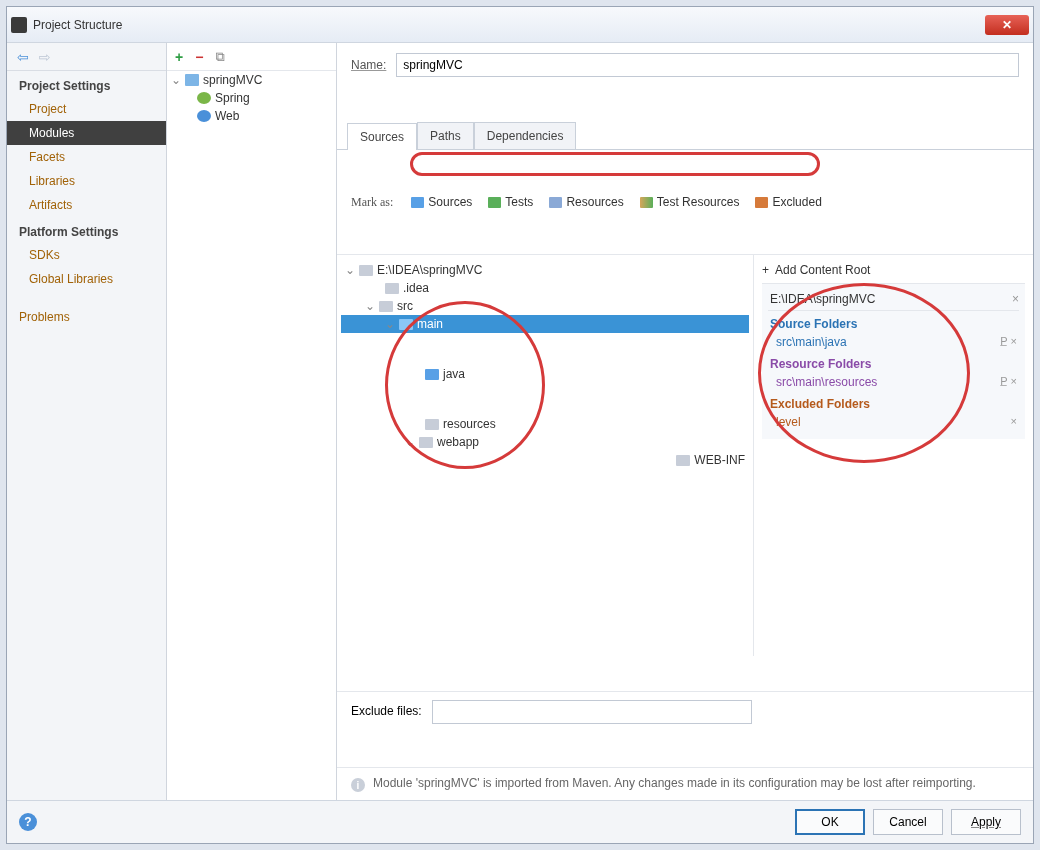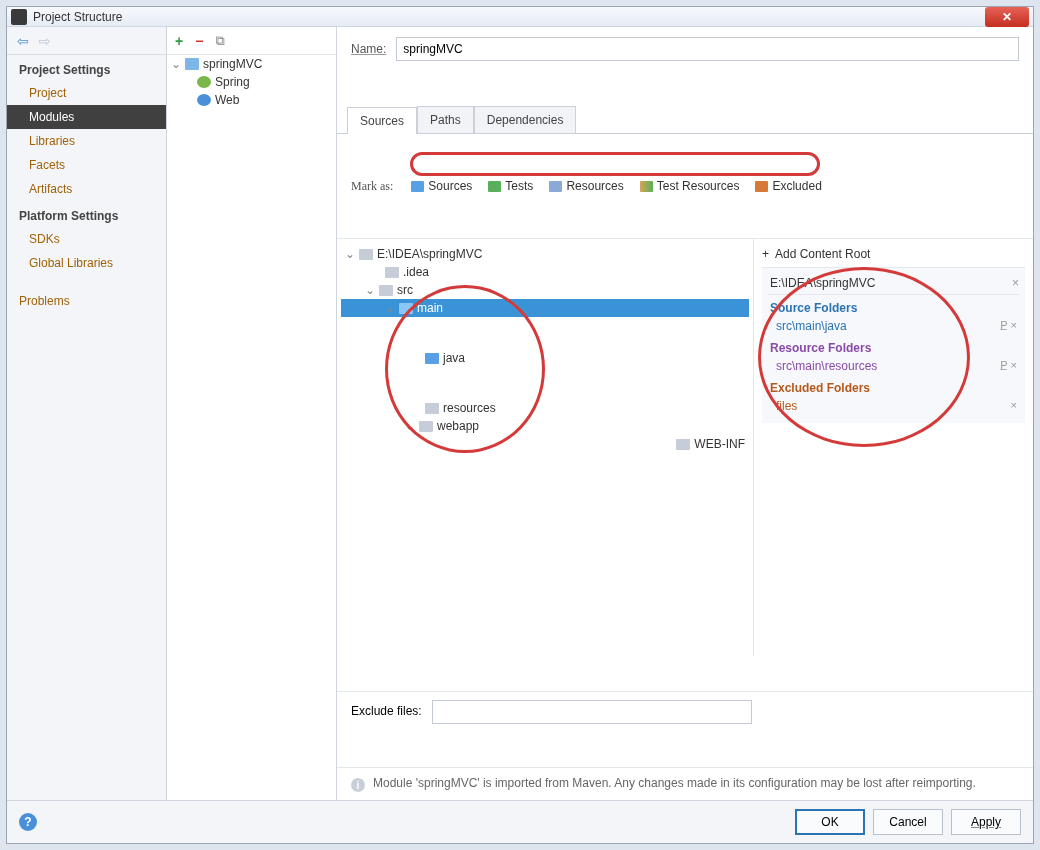--- a/index.html
+++ b/index.html
@@ -1,18 +1,18 @@
 <!DOCTYPE html>
 <html><head>
 <meta charset="utf-8">
 <style>
 * { box-sizing: border-box; margin: 0; padding: 0; font-family: "Segoe UI", Tahoma, sans-serif; font-size: 12px; }
 body { background: #dfe5ee; padding: 6px; }
 .window { background: #fff; border: 1px solid #9aa5b5; height: 838px; display: flex; flex-direction: column; }
-.titlebar { display: flex; align-items: center; height: 20px; background: linear-gradient(#f7f9fc,#e6ecf5); border-bottom: 1px solid #cfd6e0; padding: 0 4px; }
+.titlebar { display: flex; align-items: center; height: 36px; background: linear-gradient(#f7f9fc,#e6ecf5); border-bottom: 1px solid #cfd6e0; padding: 0 4px; }
 .titlebar .icon { width: 16px; height: 16px; background:#3a3a3a; border-radius:2px; margin-right:6px; display:inline-block; }
 .titlebar .title { color:#333; }
 .titlebar .spacer { flex:1; }
 .close-btn { width:44px; height:20px; background: linear-gradient(#e76257,#c32e1f); border-radius:3px; color:#fff; display:flex; align-items:center; justify-content:center; font-weight:bold; cursor:pointer; }
 .body { flex:1; display:flex; min-height:0; }
 
 .sidebar { width:160px; border-right:1px solid #d0d5dd; background:#f3f5f8; display:flex; flex-direction:column; }
 .nav-arrows { height:28px; display:flex; align-items:center; padding:0 10px; gap:10px; border-bottom:1px solid #d9dde4;}
 .arrow { color:#4a90d9; font-size:14px; cursor:pointer; }
 .arrow.dim { color:#bcc6d4; }
@@ -103,22 +103,22 @@
   <div class="body">
 
     <div class="sidebar">
       <div class="nav-arrows">
         <span class="arrow">⇦</span>
         <span class="arrow dim">⇨</span>
       </div>
       <div class="sect-head">Project Settings</div>
       <div class="side-item">Project</div>
       <div class="side-item selected">Modules</div>
+      <div class="side-item">Facets</div>
       <div class="side-item">Libraries</div>
-      <div class="side-item">Facets</div>
       <div class="side-item">Artifacts</div>
       <div class="sect-head">Platform Settings</div>
       <div class="side-item">SDKs</div>
       <div class="side-item">Global Libraries</div>
       <div style="height:14px"></div>
       <div class="side-item" style="padding-left:12px;">Problems</div>
     </div>
 
     <div class="modules">
       <div class="mod-toolbar">
@@ -221,21 +221,21 @@
               <span>+</span>
               <span>Add Content Root</span>
             </div>
           <div class="root-block">
             <div class="root-path"><span>E:\IDEA\springMVC</span><span class="x">×</span></div>
             <div class="cat-head src">Source Folders</div>
             <div class="cat-item src"><span>src\main\java</span><span class="act">P̲ ×</span></div>
             <div class="cat-head res">Resource Folders</div>
             <div class="cat-item res"><span>src\main\resources</span><span class="act">P̲ ×</span></div>
             <div class="cat-head exc">Excluded Folders</div>
-            <div class="cat-item exc"><span>files</span><span class="act">×</span></div>
+            <div class="cat-item exc"><span>level</span><span class="act">×</span></div>
           </div>
           <div class="circle-anno3"></div>
         </div>
       </div>
 
       <div class="exclude-row">
         <label style="padding-top:4px;">Exclude files:</label>
         <div>
           <input type="text" style="">
         </div>

